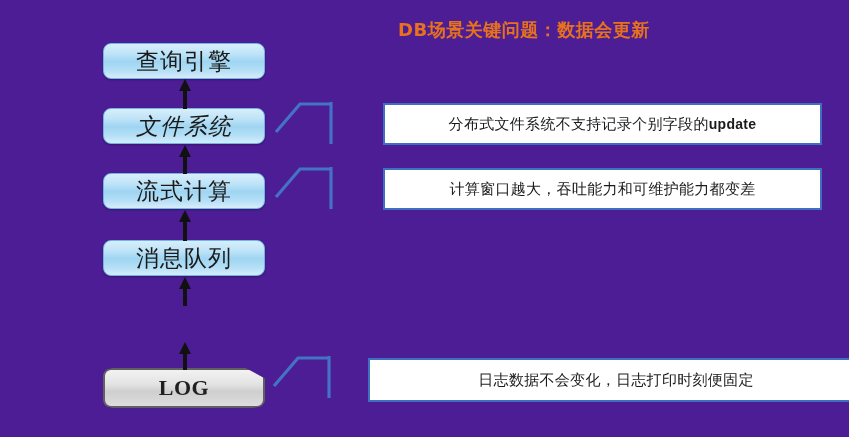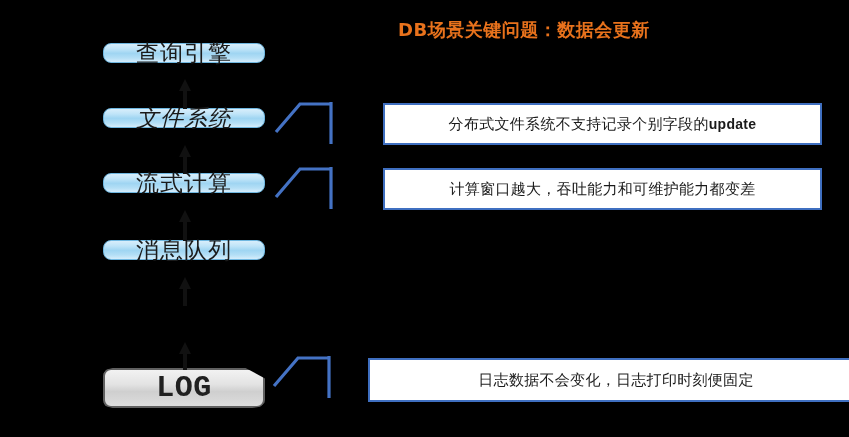--- a/index.html
+++ b/index.html
@@ -4,31 +4,31 @@
 <style>
   html, body {
     margin: 0;
     padding: 0;
     background: #ffffff;
   }
   #canvas {
     position: relative;
     width: 849px;
     height: 437px;
-    background: #000000;
+    background: #4c1d95;
     overflow: hidden;
     font-family: "Liberation Sans", sans-serif;
   }
 
   
   .stage-box {
     position: absolute;
     left: 103px;
     width: 162px;
-    height: 20px;
+    height: 36px;
     border-radius: 8px;
     border: 1px solid #6FB7E0;
     background: linear-gradient(to bottom,
                 #d8eefb 0%,
                 #bfe4f8 28%,
                 #9fd5f2 52%,
                 #b4dff6 78%,
                 #d6edfb 100%);
     box-shadow: 0 1px 2px rgba(0,0,0,0.28);
     display: flex;
@@ -60,23 +60,23 @@
     border: 2px solid #606060;
     border-radius: 8px;
     
     clip-path: polygon(0% 14%, 2% 4%, 6% 0%, 88% 0%, 100% 26%, 100% 86%, 97% 97%, 92% 100%, 6% 100%, 1% 95%, 0% 86%);
     display: flex;
     align-items: center;
     justify-content: center;
     box-shadow: 0 1px 3px rgba(0,0,0,0.3);
   }
   .log-label {
-    font-family: Liberation Mono, monospace;
+    font-family: Liberation Serif, serif;
     font-weight: bold;
-    font-size: 30px;
+    font-size: 22px;
     color: #202020;
     letter-spacing: 0.5px;
   }
 
   
   .arrow {
     position: absolute;
     left: 178px;
     width: 14px;
   }

